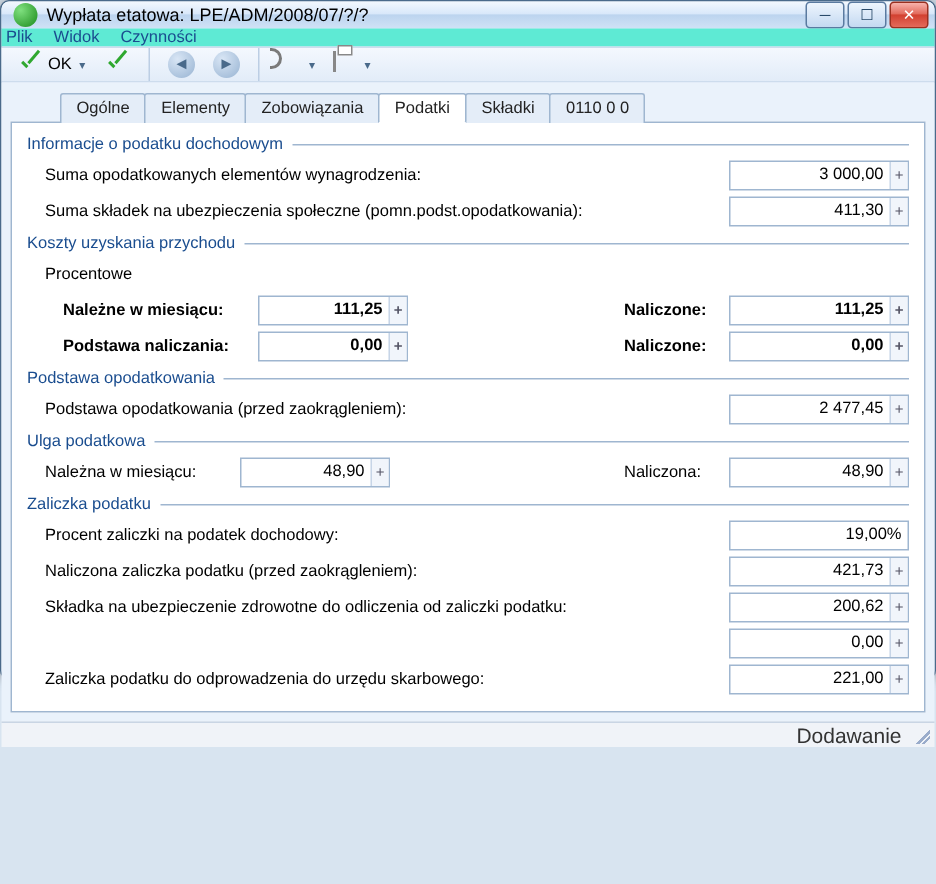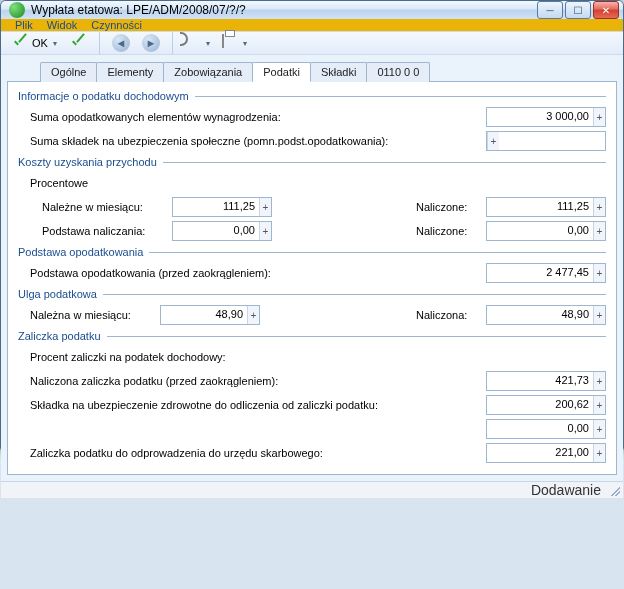--- a/index.html
+++ b/index.html
@@ -47,24 +47,24 @@
     background: linear-gradient(to bottom, #eef5fd, #c4d9f1);
     display:flex; align-items:center; justify-content:center;
     font-size: 10px; color:#2a4a6a;
   }
   .win-btn.close {
     background: linear-gradient(to bottom, #f7b3ac, #e26b5d 45%, #d24030 50%, #e46a5a);
     border-color:#9a3020; color:#fff;
   }
   .menubar {
     height: 22px;
-    padding: 0 14px;
+    padding: 0 3px;
     display:flex; align-items:center; gap: 14px;
     color: #1a4d8f;
-    background: #eab308;
+    background: #5eead4;
   }
   .menubar span { cursor:default; }
   .toolbar {
     height: 32px;
     background: linear-gradient(to bottom, #f4f8fe, #e2ecf8);
     border-top: 1px solid #cddced;
     border-bottom: 1px solid #cddced;
     display:flex; align-items:center;
     padding: 0 6px;
     gap: 4px;
@@ -178,21 +178,21 @@
     font-size:10px;
   }
   .pct-box {
     width:120px; height:20px;
     border:1px solid #9fb6d0;
     background:#fff;
     text-align:right;
     padding:2px 4px 0 0;
   }
   .indent { padding-left:12px; }
-  .indent2 { padding-left:24px; }
+  .indent2 { padding-left:24px;font-weight:bold; }
   .sublabel { color:#000; }
 
   .statusbar {
     height:24px;
     background:#f0f3f8;
     border-top:1px solid #c9d5e4;
     display:flex; align-items:center; justify-content:flex-end;
     padding:0 22px 0 8px;
     font-size:14px;
     color:#333;
@@ -279,20 +279,21 @@
           <span class="gap"></span>
           <div class="num-box wide">
             <span class="val">3 000,00</span>
             <span class="spin">+</span>
           </div>
         </div>
         <div class="row indent">
           <span class="lbl">Suma składek na ubezpieczenia społeczne (pomn.podst.opodatkowania):</span>
           <span class="gap"></span>
           <div class="num-box wide">
+            <span class="val">411,30</span>
             <span class="spin">+</span>
           </div>
         </div>
       </div>
 
       <div class="group">
         <div class="group-title">Koszty uzyskania przychodu</div>
         <div class="row indent">
             <span class="sublabel">Procentowe</span>
           </div>
@@ -351,20 +352,21 @@
             <span class="spin">+</span>
           </div>
         </div>
       </div>
 
       <div class="group">
         <div class="group-title">Zaliczka podatku</div>
         <div class="row indent">
           <span class="lbl">Procent zaliczki na podatek dochodowy:</span>
           <span class="gap"></span>
+          <div class="pct-box">19,00%</div>
         </div>
         <div class="row indent">
           <span class="lbl">Naliczona zaliczka podatku (przed zaokrągleniem):</span>
           <span class="gap"></span>
           <div class="num-box wide">
             <span class="val">421,73</span>
             <span class="spin">+</span>
           </div>
         </div>
         <div class="row indent">

